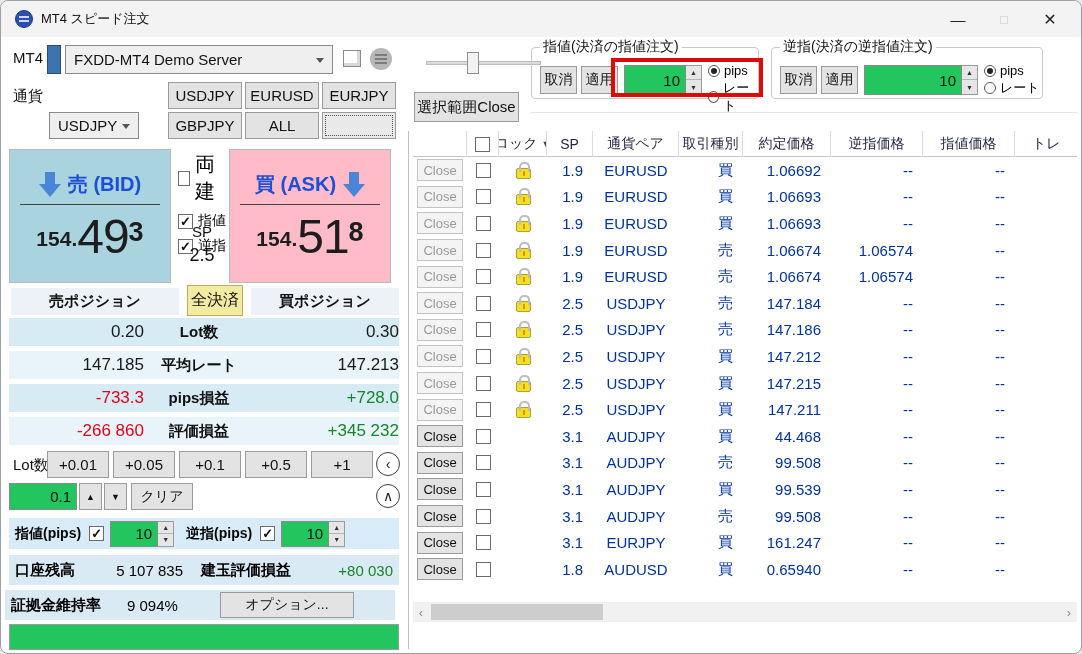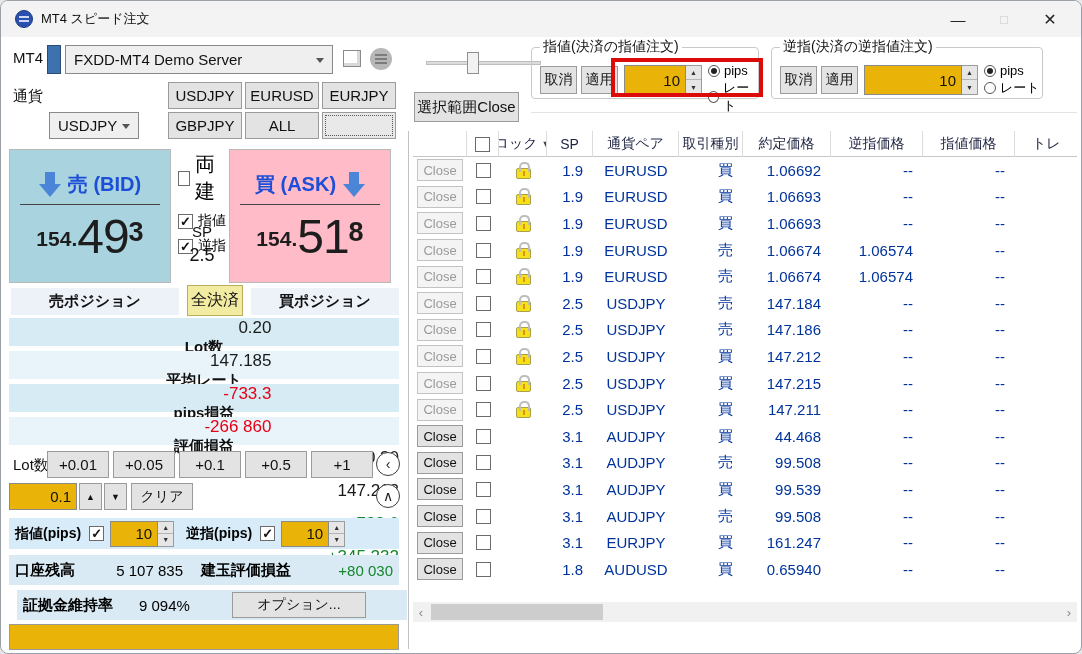--- a/index.html
+++ b/index.html
@@ -30,21 +30,21 @@
          border-left:4px solid transparent; border-right:4px solid transparent; border-top:5px solid #555; }
   .cb { width:15px; height:15px; background:#fff; border:1px solid #6b6b6b; display:inline-flex;
         align-items:center; justify-content:center; font-size:13px; font-weight:bold; color:#111; line-height:1; }
   .radio { width:12px; height:12px; border:1px solid #555; border-radius:50%; background:#fff; display:inline-block;
            position:relative; }
   .radio.on::after { content:''; position:absolute; left:2px; top:2px; width:6px; height:6px; border-radius:50%; background:#222; }
   .spin { display:inline-flex; flex-direction:column; border:1px solid #9b9b9b; border-left:none; }
   .spin span { width:15px; height:14px; background:#e6e6e6; font-size:7px; color:#333; display:flex;
                align-items:center; justify-content:center; border-bottom:1px solid #b5b5b5;}
   .spin span:last-child{ border-bottom:none; }
-  .numin { background:#eab308; border:1px solid #8a8a8a; font-size:15px; color:#111; display:flex;
+  .numin { background:#22c55e; border:1px solid #8a8a8a; font-size:15px; color:#111; display:flex;
            align-items:center; justify-content:flex-end; padding:0 5px; }
   .groupbox { position:absolute; border:1px solid #c9c9c9; border-radius:4px; }
   .grouptitle { position:absolute; top:-10px; left:8px; background:#fff; padding:0 3px; font-size:14px; color:#111; }
   .circlebtn { width:24px; height:24px; border-radius:50%; border:1.5px solid #3c3c3c; background:#fff;
                display:flex; align-items:center; justify-content:center; font-size:14px; color:#222; }
 
   
   .quotebox { position:absolute; top:148px; width:162px; height:134px; border:1px solid #b9b9b9;
               display:flex; flex-direction:column; align-items:center; }
   .quotebox .qhead { display:flex; align-items:center; gap:7px; margin-top:21px; font-size:20px; font-weight:bold; color:#1d4ed8; }
@@ -52,21 +52,21 @@
   .qprice { display:flex; align-items:flex-end; margin-top:10px; color:#1d1d1d; }
   .qprice .p-int { font-size:21px; font-weight:bold; margin-bottom:7px; }
   .qprice .p-big { font-size:48px; font-weight:normal; line-height:0.9; letter-spacing:-1px; }
   .qprice .p-sup { font-size:27px; font-weight:bold; align-self:flex-start; margin-top:2px; }
   .arrow-down { width:22px; height:26px; position:relative; display:inline-block; }
   .arrow-down::before{ content:''; position:absolute; left:6px; top:0; width:10px; height:13px; background:#4a85d8; }
   .arrow-down::after{ content:''; position:absolute; left:0; top:12px; width:0; height:0;
       border-left:11px solid transparent; border-right:11px solid transparent; border-top:13px solid #4a85d8; }
 
   
-  .srow { position:absolute; left:8px; width:390px; height:28px; display:flex; align-items:center;flex-direction:column; }
+  .srow { position:absolute; left:8px; width:390px; height:28px; display:flex; align-items:center; }
   .srow .sval { width:135px; font-size:17px; color:#1a1a1a; }
   .srow .sval.l { text-align:right; }
   .srow .sval.r { text-align:right; margin-left:auto; }
   .srow .slabel { flex:0 0 110px; text-align:center; font-weight:bold; font-size:15px; color:#111; }
   .neg { color:#e60017 !important; } .pos { color:#15862c !important; }
 
   
   .tgrid { display:grid; grid-template-columns:54px 32px 48px 46px 86px 64px 88px 92px 92px 1fr; align-items:center; }
   .thead { position:absolute; left:412px; top:130px; width:664px; height:26px; border-bottom:1px solid #c6c6c6; }
   .thead .hcell { font-size:14px; color:#1e2342; text-align:center; border-right:1px solid #dcdcdc; height:26px;
@@ -291,21 +291,21 @@
       <span style="height:12px;">▼</span>
     </div>
   </div>
 
   <div class="bluepanel abs" style="left:8px; top:554px; width:390px; height:30px;">
     <span class="bold" style="font-size:15px; margin-left:6px;">口座残高</span>
     <span style="font-size:15px; width:108px; text-align:right;">5 107 835</span>
     <span class="bold" style="font-size:15px; margin-left:18px;">建玉評価損益</span>
     <span class="pos" style="font-size:15px; margin-left:auto; margin-right:6px;">+80 030</span>
   </div>
-  <div class="bluepanel abs" style="left:16px; top:589px; width:390px; height:30px;">
+  <div class="bluepanel abs" style="left:4px; top:589px; width:390px; height:30px;">
     <span class="bold" style="font-size:15px; margin-left:6px;">証拠金維持率</span>
     <span style="font-size:15px; margin-left:26px;">9 094%</span>
     <button class="btn" style="width:134px; height:26px; margin-left:42px;">オプション...</button>
   </div>
   <div class="numin abs" style="left:8px; top:623px; width:390px; height:26px; justify-content:flex-start; border-color:#9a9a9a;"></div>
 
   <div class="divider-v"></div>
 
   <div class="thead tgrid">
     <div class="hcell"></div>

